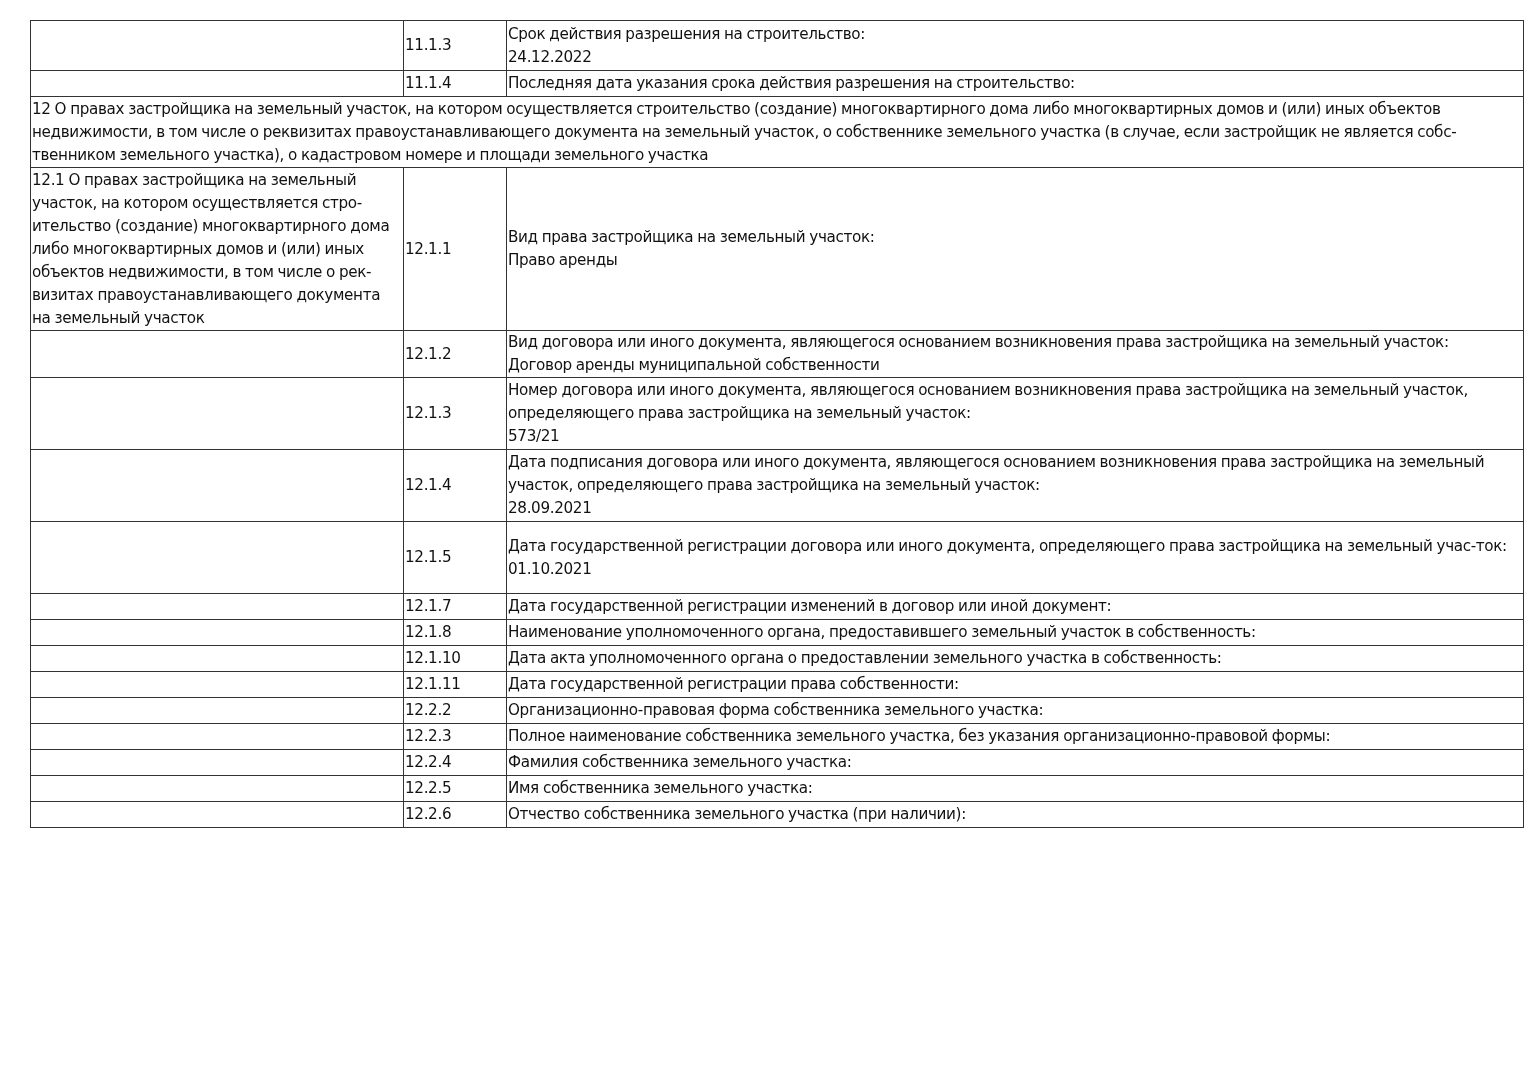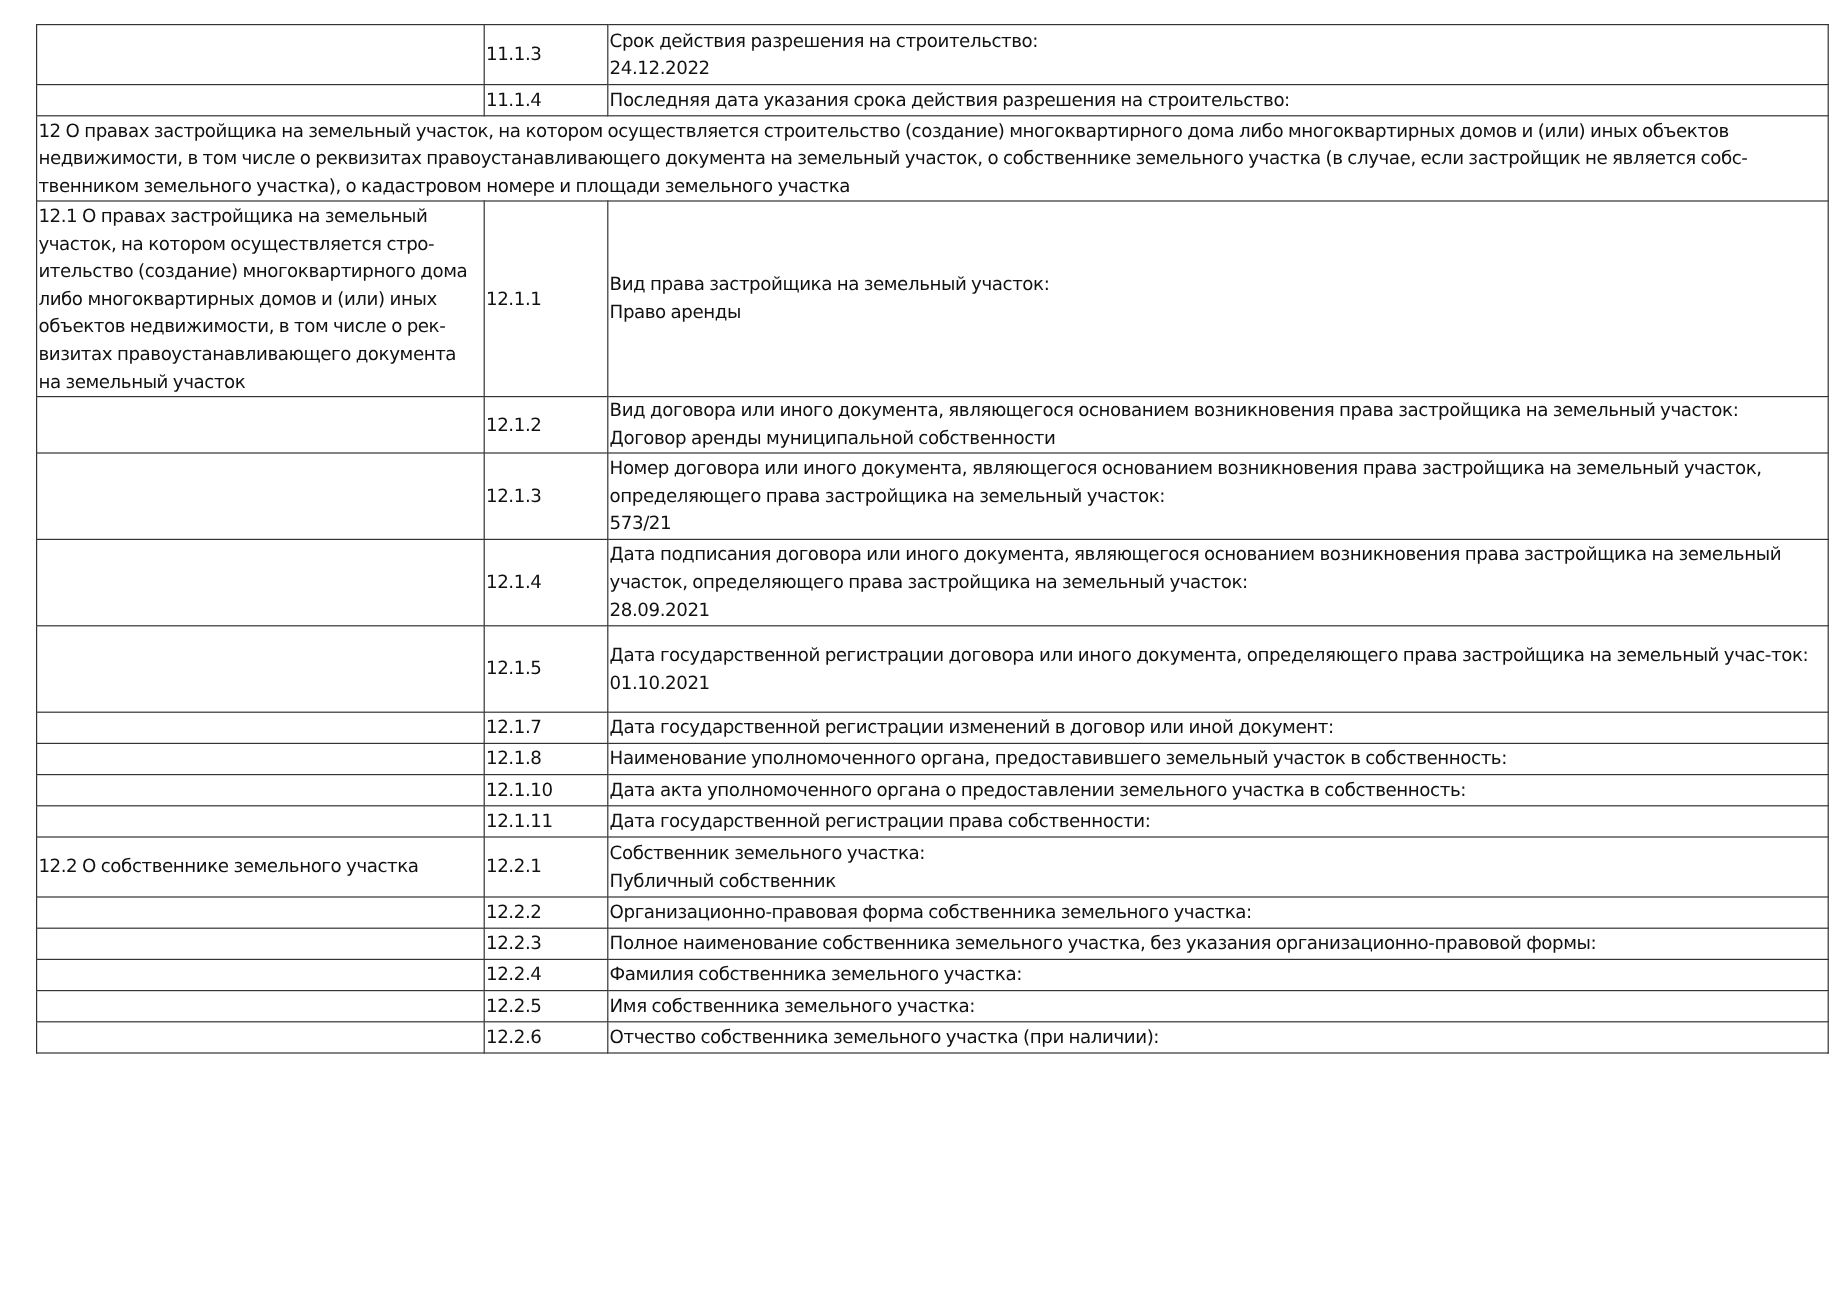--- a/index.html
+++ b/index.html
@@ -138,28 +138,20 @@
     </tr>
 
     <tr style="height:26px">
       <td></td>
       <td>12.1.11</td>
       <td>
         <span class="lbl">Дата государственной регистрации права собственности:</span>
       </td>
     </tr>
 
-    <tr style="height:50px">
-      <td>12.2 О собственнике земельного участка</td>
-      <td>12.2.1</td>
-      <td>
-        <span class="lbl">Собственник земельного участка:</span>
-        <span class="val">Публичный собственник</span>
-      </td>
-    </tr>
 
     <tr style="height:26px">
       <td></td>
       <td>12.2.2</td>
       <td>
         <span class="lbl">Организационно-правовая форма собственника земельного участка:</span>
       </td>
     </tr>
 
     <tr style="height:26px">

